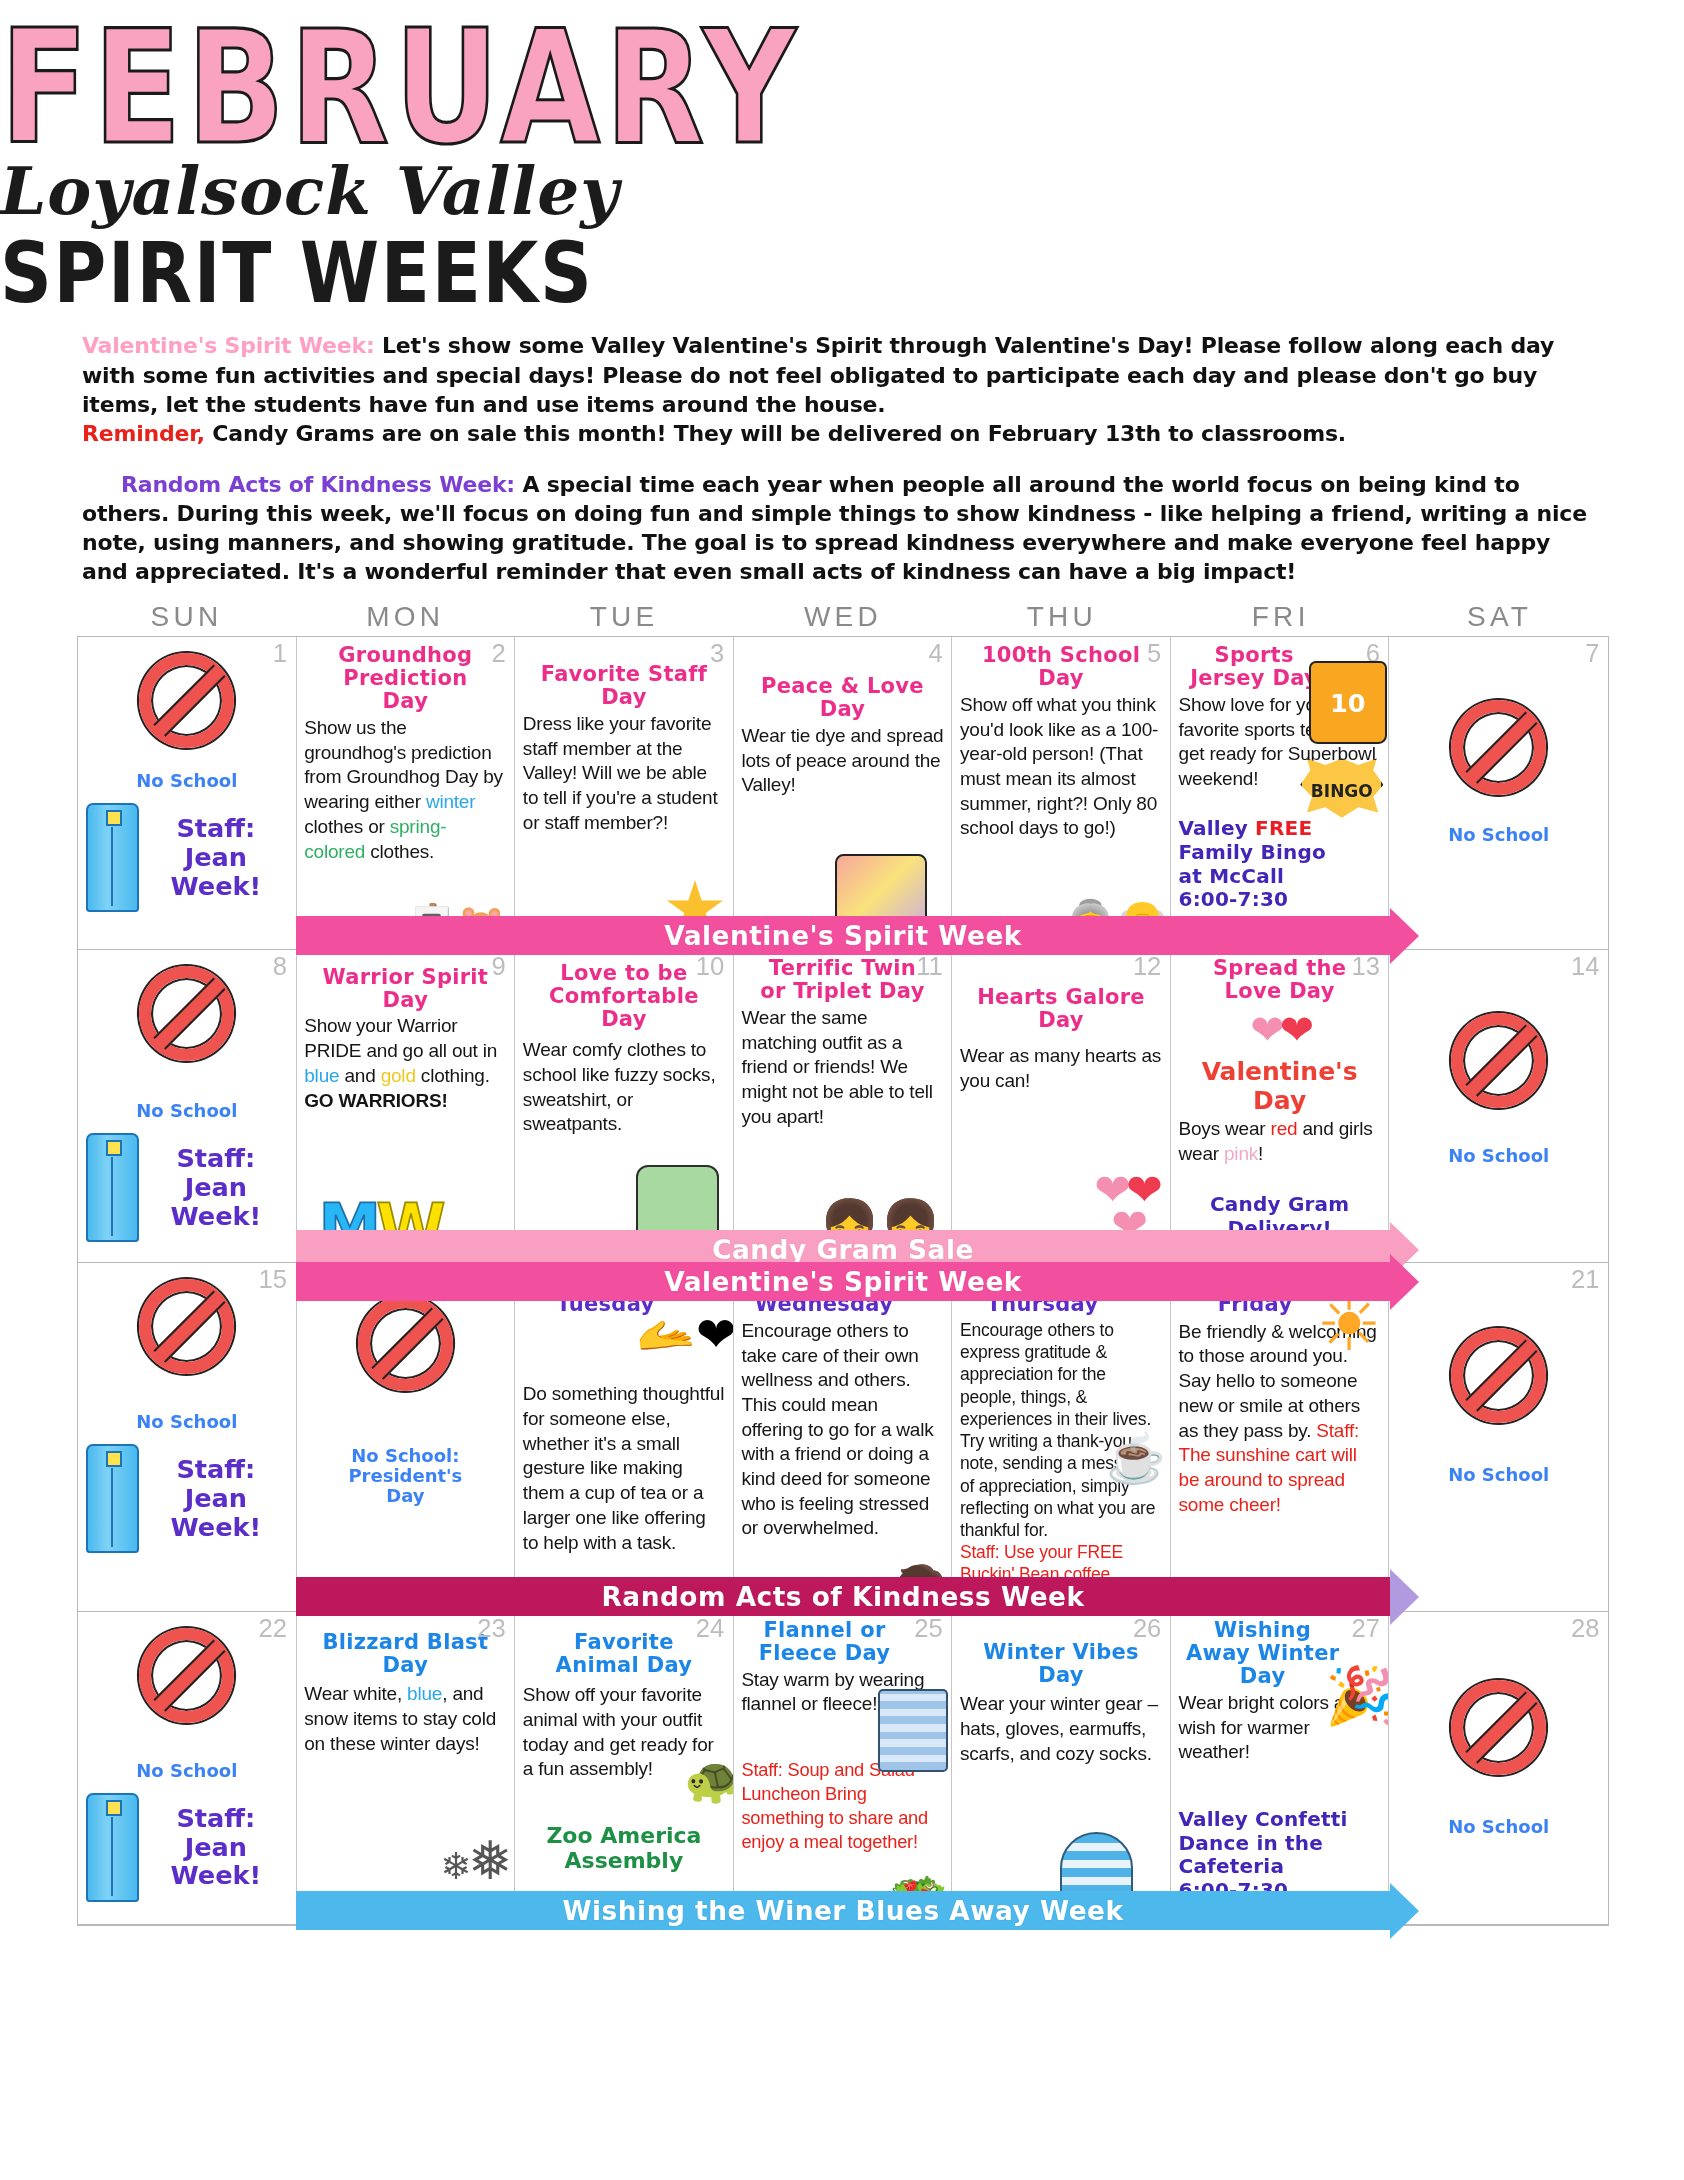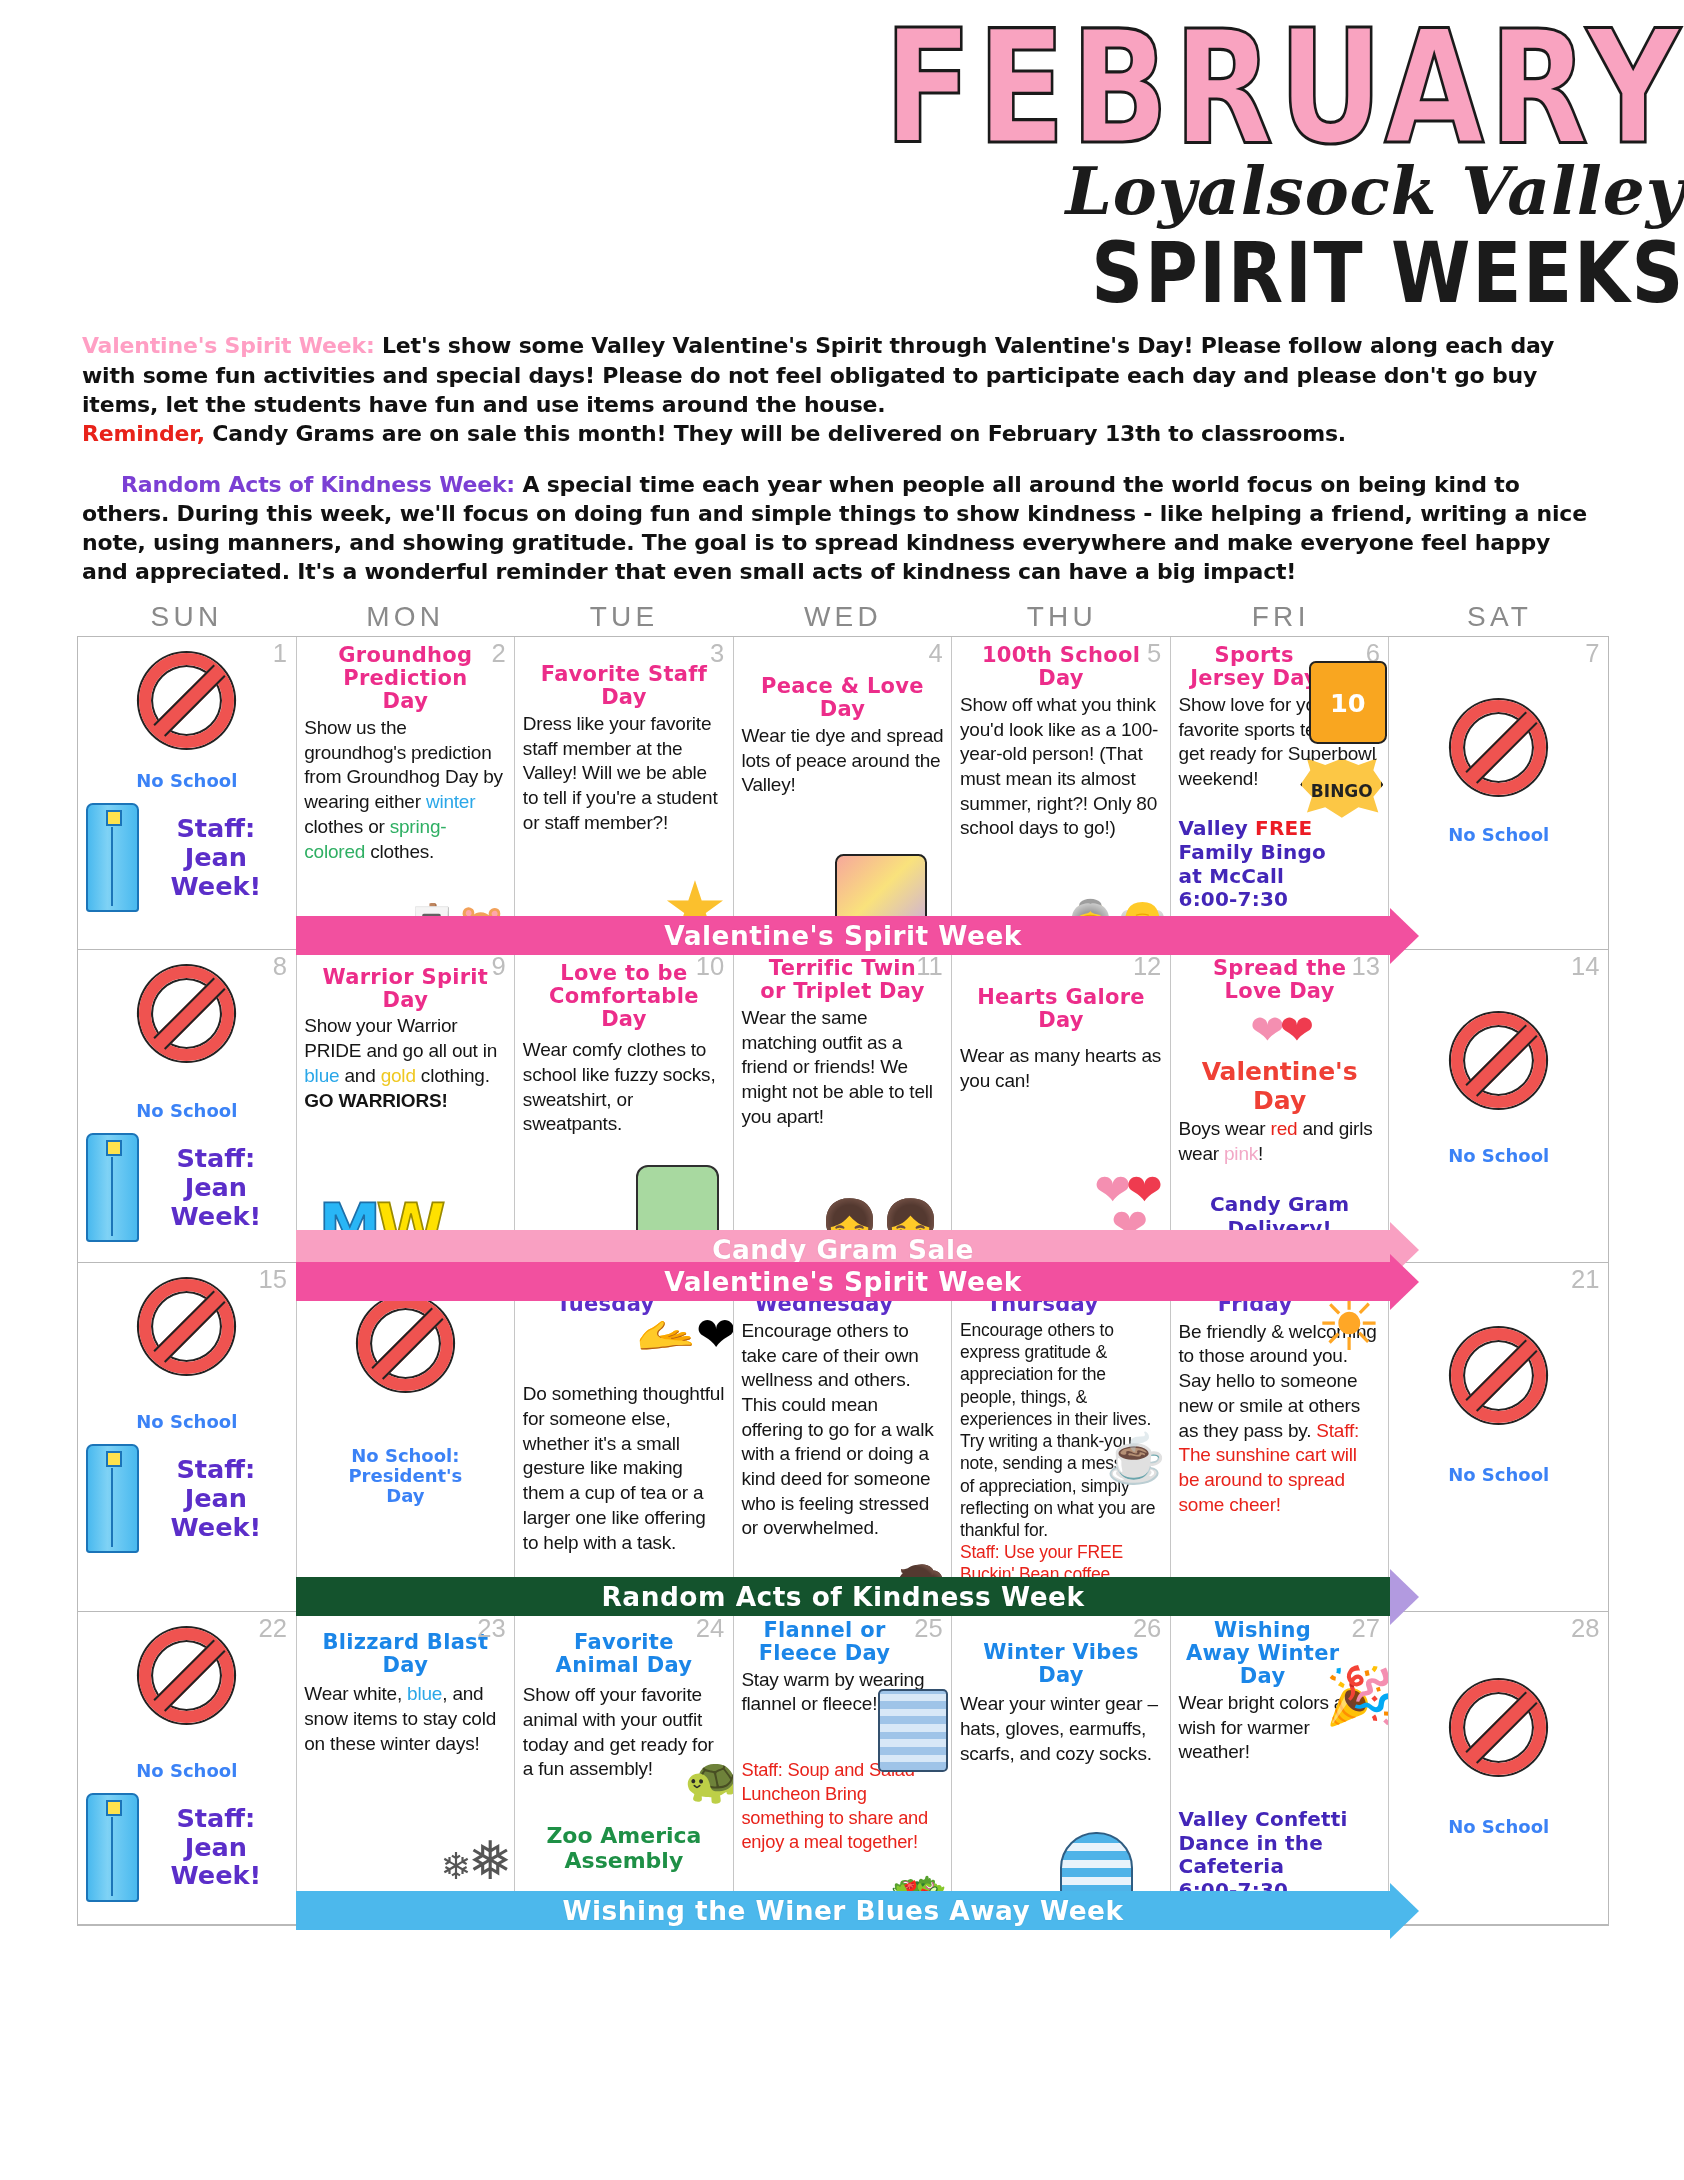--- a/index.html
+++ b/index.html
@@ -5,21 +5,21 @@
   * { box-sizing: border-box; margin: 0; padding: 0; }
   body {
     width: 1685px; height: 2181px;
     background: #ffffff;
     font-family: "Liberation Sans", sans-serif;
     position: relative;
     overflow: hidden;
   }
 
   
-  .header { text-align: right; padding-top: 15.3px; }
+  .header { text-align: left; padding-top: 15.3px; }
   .month-title {
     font-family: "DejaVu Sans", sans-serif;
     font-size: 129px;
     font-weight: bold;
     letter-spacing: 5.1px;
     color: #f9a3c0;
     -webkit-text-stroke: 2.6px #1a1a1a;
     line-height: 0.92;
     transform: scaleY(1.22);
     transform-origin: top center;
@@ -295,21 +295,21 @@
     content: ""; position: absolute;
     right: -29px; top: -8.5px;
     border-top: 28px solid transparent;
     border-bottom: 28px solid transparent;
     border-left: 29px solid currentColor;
   }
   .bn-pink   { background: #f2509f; color: #f2509f; }
   .bn-pink   > span { color: #fff; }
   .bn-lpink  { background: #f9a0c2; color: #f9a0c2; }
   .bn-lpink  > span { color: #fff; }
-  .bn-purple { background: #14532d; color: #b29ae0; text-align: center; }
+  .bn-purple { background: #be185d; color: #b29ae0; text-align: center; }
   .bn-purple > span { color: #fff; }
   .bn-blue   { background: #4cb8ec; color: #4cb8ec; }
   .bn-blue   > span { color: #fff; }
 </style>
 </head>
 <body>
 
 <div class="header">
   <div class="month-title">FEBRUARY</div>
   <div class="school-title">Loyalsock Valley</div>

